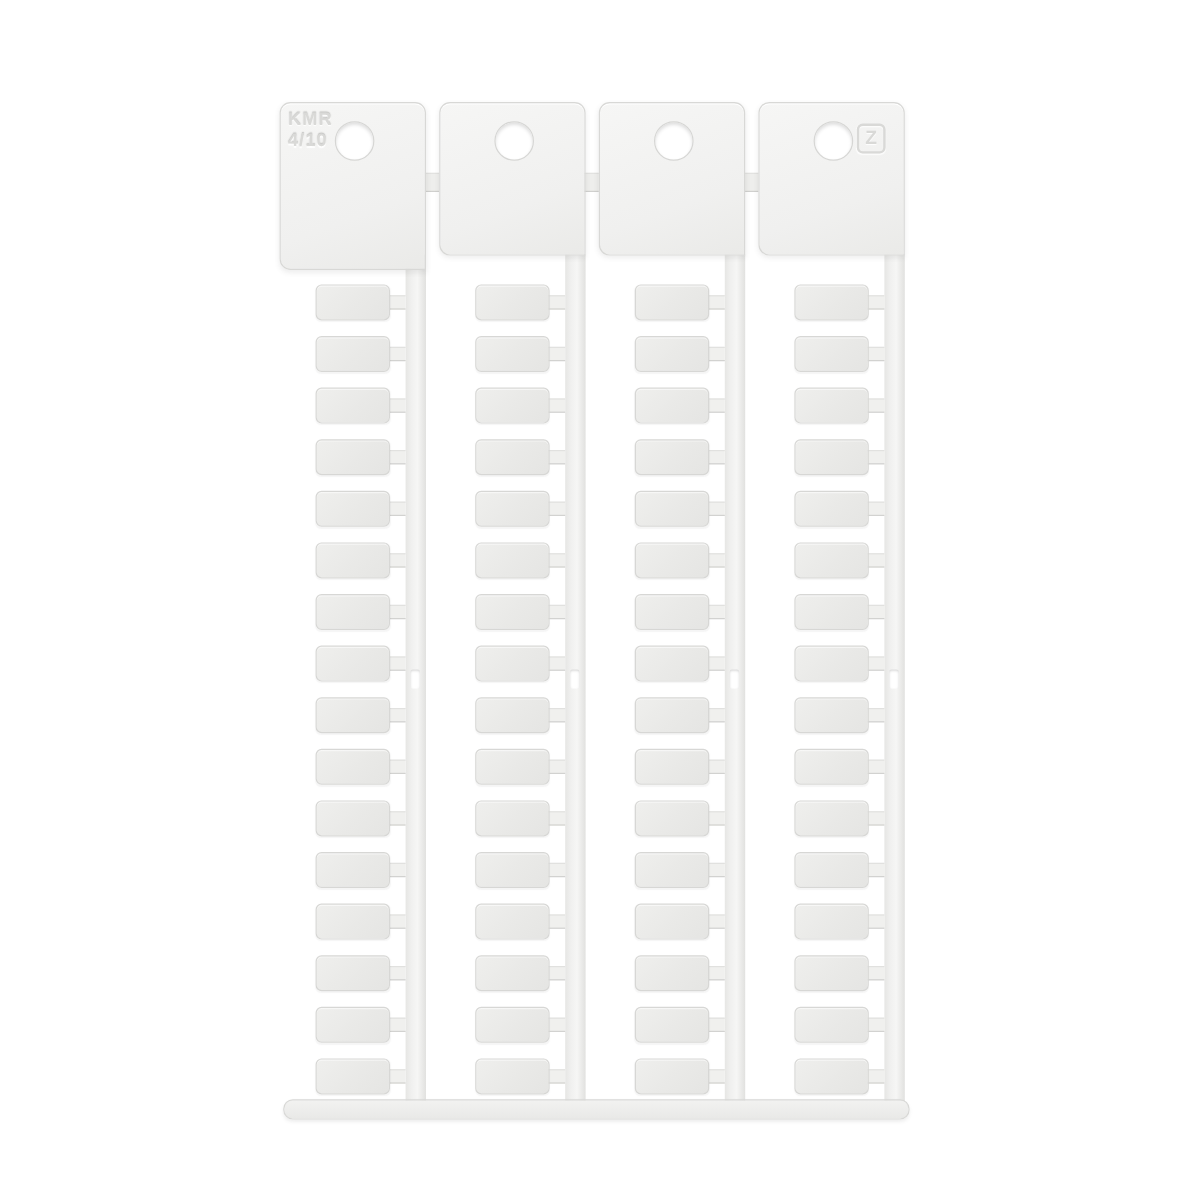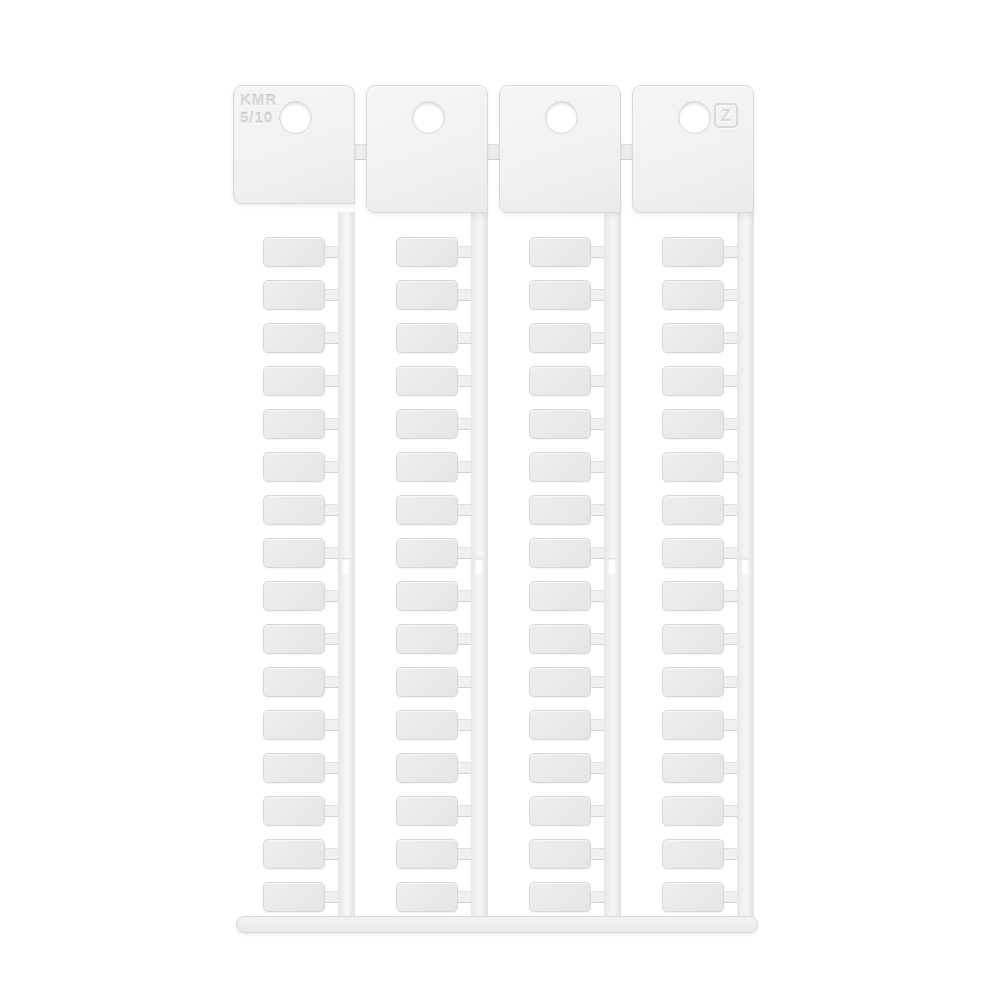--- a/index.html
+++ b/index.html
@@ -150,25 +150,25 @@
     <div class="tag" style="left: 263px; top: 710px; width: 62px; height: 30px;"></div>
     <div class="stub" style="left: 324px; top: 762px; width: 14px; height: 12px;"></div>
     <div class="tag" style="left: 263px; top: 753px; width: 62px; height: 30px;"></div>
     <div class="stub" style="left: 324px; top: 805px; width: 14px; height: 12px;"></div>
     <div class="tag" style="left: 263px; top: 796px; width: 62px; height: 30px;"></div>
     <div class="stub" style="left: 324px; top: 848px; width: 14px; height: 12px;"></div>
     <div class="tag" style="left: 263px; top: 839px; width: 62px; height: 30px;"></div>
     <div class="stub" style="left: 324px; top: 891px; width: 14px; height: 12px;"></div>
     <div class="tag" style="left: 263px; top: 882px; width: 62px; height: 30px;"></div>
     <div class="connector" style="left: 354px; top: 144px; width: 12px; height: 16px;"></div>
-    <div class="tab" style="left: 233px; top: 85px; width: 122px; height: 119px;">
+    <div class="tab" style="left: 233px; top: 85px; width: 122px; height: 140px;">
       <div class="hole" style="left: 45px; top: 15px; width: 33px; height: 33px;"></div>
       <div class="emboss" style="left: 6px; top: 5px;">
         <div class="">KMR</div>
-        <div class="">5/10</div>
+        <div class="">4/10</div>
       </div>
     </div>
     <div class="rail" style="left: 471px; top: 212px; width: 17px; height: 716px;"></div>
     <div class="slot" style="left: 475px; top: 558px; width: 8px; height: 16px;"></div>
     <div class="stub" style="left: 457px; top: 246px; width: 14px; height: 12px;"></div>
     <div class="tag" style="left: 396px; top: 237px; width: 62px; height: 30px;"></div>
     <div class="stub" style="left: 457px; top: 289px; width: 14px; height: 12px;"></div>
     <div class="tag" style="left: 396px; top: 280px; width: 62px; height: 30px;"></div>
     <div class="stub" style="left: 457px; top: 332px; width: 14px; height: 12px;"></div>
     <div class="tag" style="left: 396px; top: 323px; width: 62px; height: 30px;"></div>

